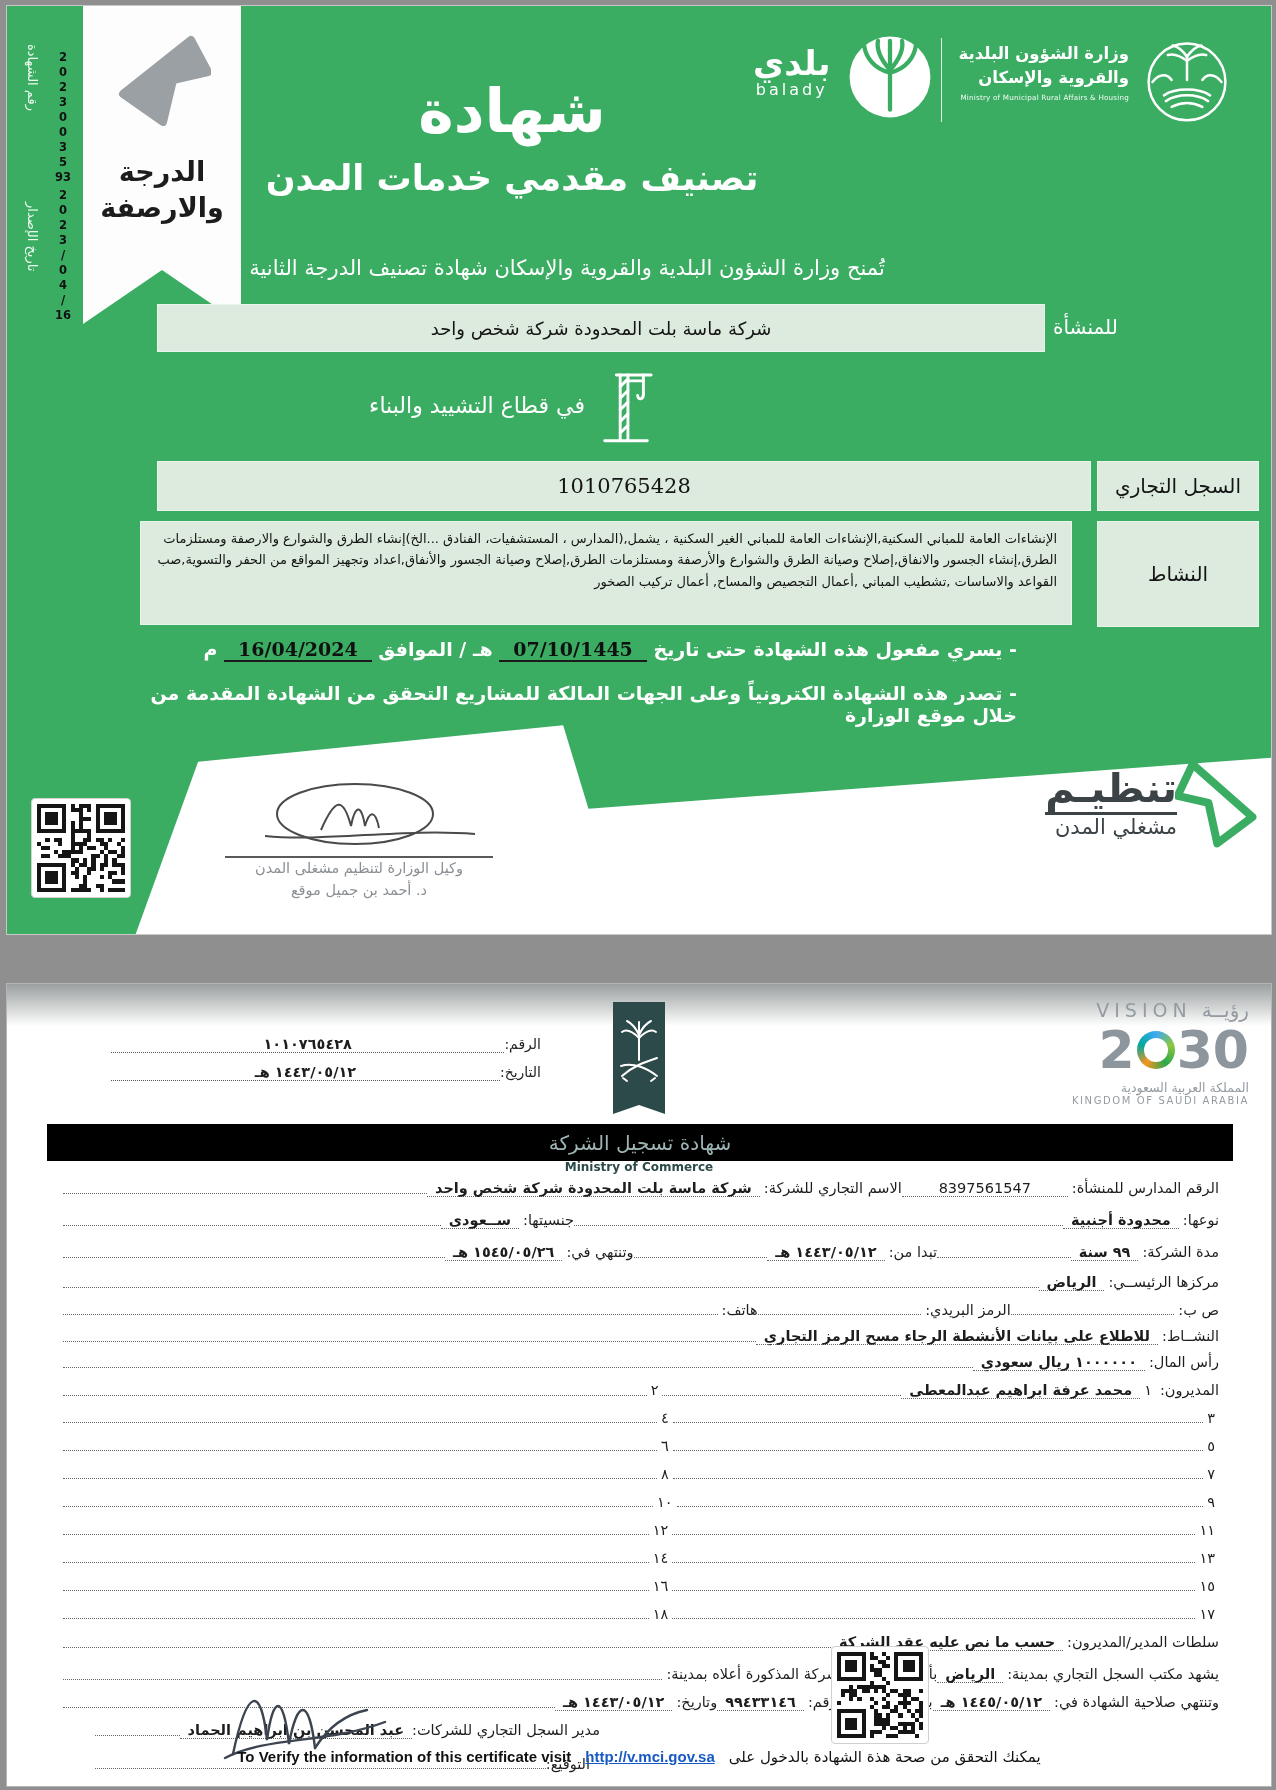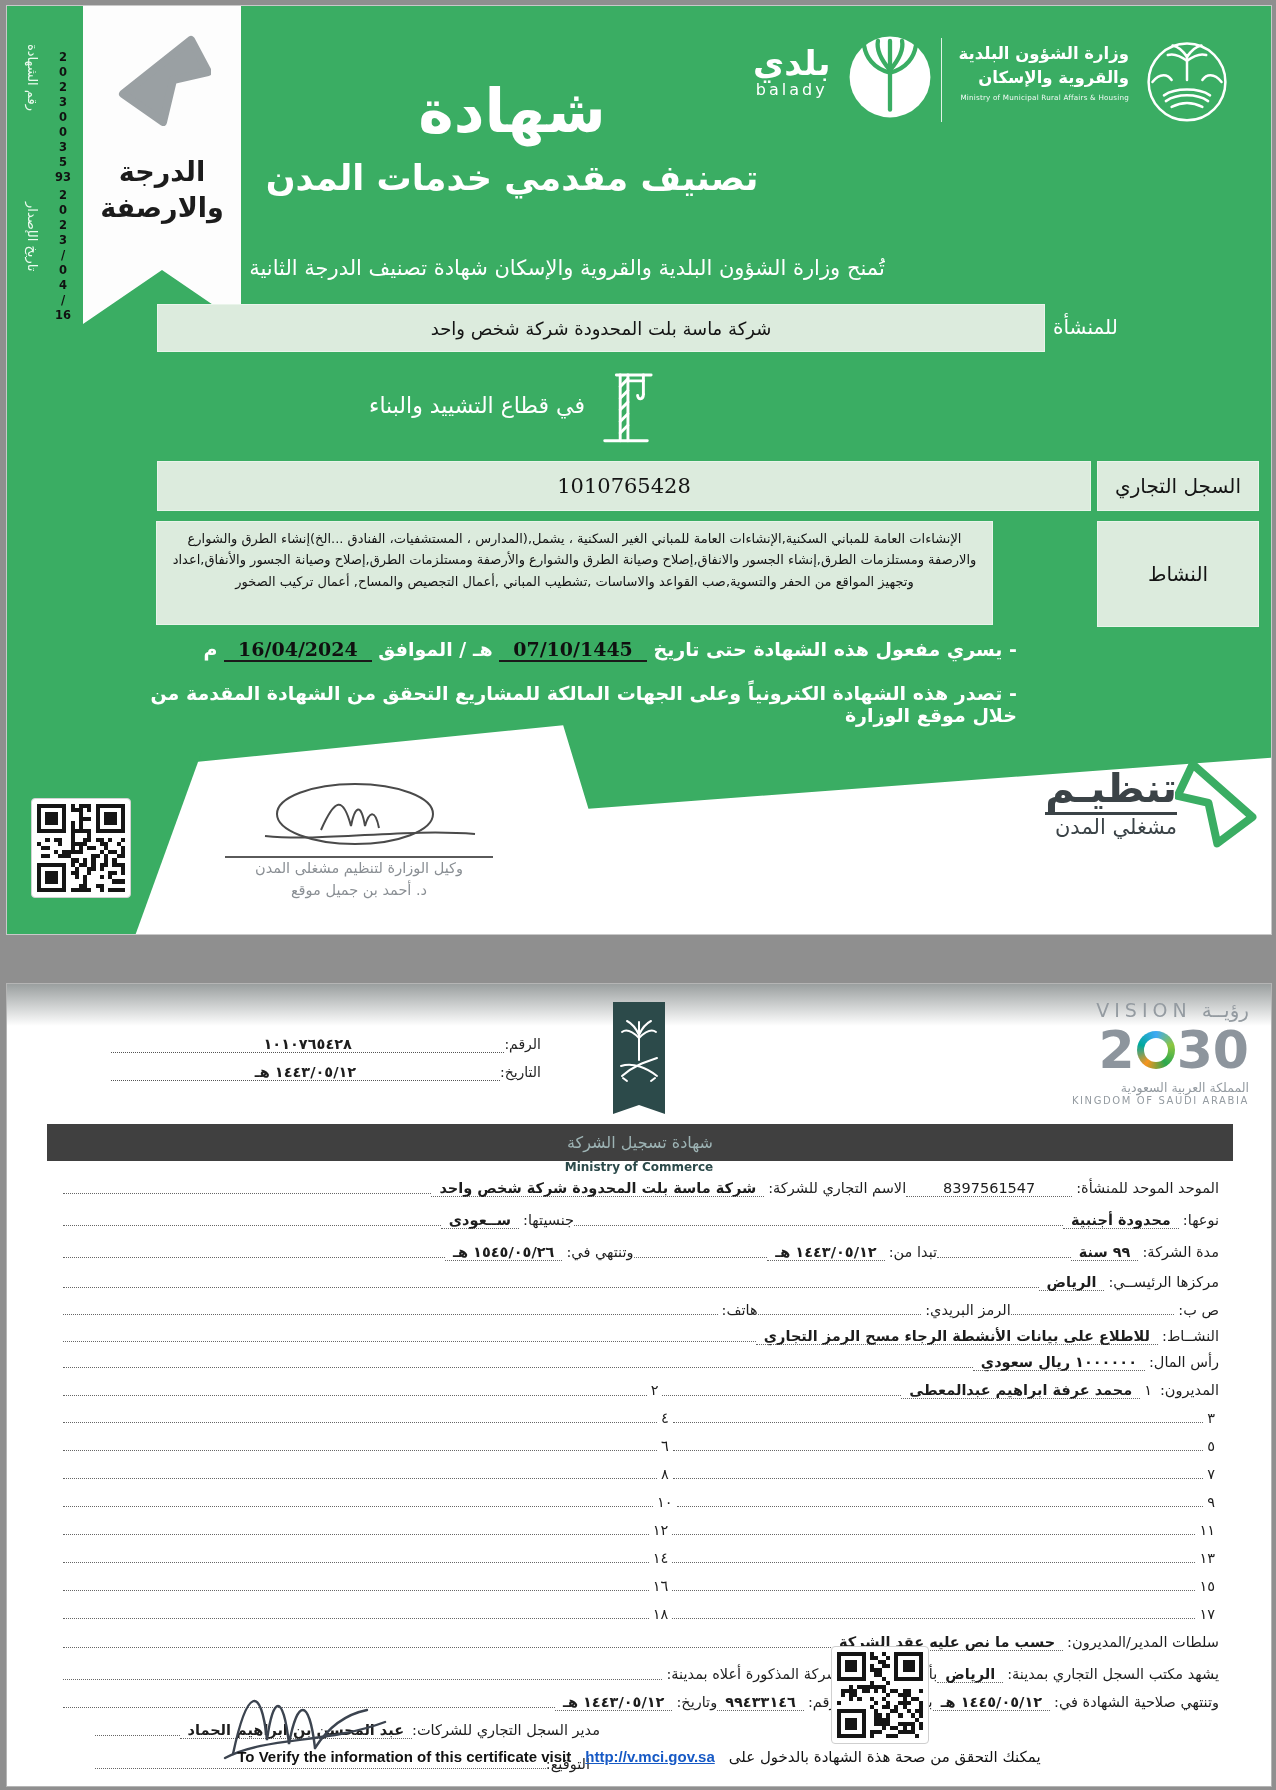--- a/index.html
+++ b/index.html
@@ -33,21 +33,21 @@
   .ministry-en{font-size:7.2px;margin-top:3px;direction:ltr;letter-spacing:.2px;opacity:.95;}
   .d1-title{position:absolute;top:70px;left:0;width:1010px;text-align:center;color:#fff;font-size:60px;font-weight:700;}
   .d1-subtitle{position:absolute;top:152px;left:0;width:1010px;text-align:center;color:#fff;font-size:35px;font-weight:700;}
   .d1-grant{position:absolute;top:250px;left:0;width:1120px;text-align:center;color:#fff;font-size:21px;direction:rtl;}
   .mintbox{background:#dcebdd;border:1px solid #e9f4ea;color:#141414;}
   .entity-bar{position:absolute;left:150px;top:298px;width:886px;height:46px;display:flex;align-items:center;justify-content:center;font-size:18px;direction:rtl;}
   .entity-label{position:absolute;left:1046px;top:298px;height:46px;display:flex;align-items:center;color:#fff;font-size:20px;}
   .sector-row{position:absolute;top:358px;left:0;width:1010px;display:flex;direction:rtl;align-items:center;justify-content:center;gap:12px;color:#fff;font-size:22px;}
   .cr-value{position:absolute;left:150px;top:455px;width:932px;height:48px;display:flex;align-items:center;justify-content:center;font-size:21px;font-family:"DejaVu Serif",serif;}
   .cr-label{position:absolute;left:1090px;top:455px;width:160px;height:48px;display:flex;align-items:center;justify-content:center;font-size:20px;}
-  .act-value{position:absolute;left:149px;top:515px;width:837px;height:104px;padding:6px 14px;box-sizing:border-box;direction:rtl;text-align:center;font-size:13px;line-height:1.65;}
+  .act-value{position:absolute;left:133px;top:515px;width:932px;height:104px;padding:6px 14px;box-sizing:border-box;direction:rtl;font-size:13px;line-height:1.65;}
   .act-label{position:absolute;left:1090px;top:515px;width:160px;height:104px;display:flex;align-items:center;justify-content:center;font-size:20px;}
   .bullet{position:absolute;left:110px;width:900px;direction:rtl;text-align:right;color:#fff;font-size:19px;font-weight:700;}
   .bullet .date{color:#101010;border-bottom:2px solid #1a1a1a;padding:0 14px;font-family:"DejaVu Serif",serif;font-weight:700;}
   .qr-card{background:#fff;border:1px solid #d2d2d2;border-radius:4px;padding:5px;box-sizing:content-box;}
   .qr-card svg{display:block;width:100%;height:100%;}
   .sig1{position:absolute;left:218px;top:772px;width:268px;text-align:center;}
   .sig1 .line{border-top:2px solid #5a5a5a;margin-top:-6px;}
   .sig1 .t{color:#8a8f94;font-size:14.5px;direction:rtl;line-height:1.5;}
   .tanzim{position:absolute;left:930px;top:760px;width:240px;direction:rtl;text-align:right;color:#3b4347;}
   .tanzim .t1{font-size:40px;font-weight:700;border-bottom:3px solid #3b4347;display:inline-block;padding-bottom:2px;line-height:1.1;}
@@ -66,21 +66,21 @@
   .moc-ar{position:absolute;left:540px;top:146px;width:184px;text-align:center;color:#2c4a4a;font-size:20px;font-weight:700;direction:rtl;letter-spacing:1px;}
   .moc-en{position:absolute;left:540px;top:176px;width:184px;text-align:center;color:#2c4a4a;font-size:12px;font-weight:700;}
   .vision{position:absolute;left:1042px;top:14px;width:200px;color:#949ba1;text-align:right;}
   .vision .r1{display:flex;direction:rtl;align-items:baseline;gap:10px;justify-content:flex-start;font-size:20px;}
   .vision .r1 .en{letter-spacing:5px;font-size:19px;direction:ltr;}
   .vision .r2{display:flex;direction:ltr;align-items:center;justify-content:flex-end;font-size:52px;font-weight:700;color:#8d959d;line-height:1;margin-top:2px;}
   .globe{width:38px;height:38px;border-radius:50%;background:conic-gradient(#3fa9f5,#8dc63f,#2aa84f,#f7941e,#00a99d,#3fa9f5);position:relative;margin:0 2px;}
   .globe::after{content:"";position:absolute;inset:7px;background:#fff;border-radius:50%;}
   .vision .r3{font-size:12.5px;margin-top:4px;direction:rtl;}
   .vision .r4{font-size:10px;letter-spacing:1.6px;}
-  .banner{position:absolute;left:40px;top:140px;width:1186px;height:37px;background:#404040;color:#9db3b4;display:flex;align-items:center;justify-content:center;font-size:16px;direction:rtl;letter-spacing:1px;}
+  .banner{position:absolute;left:40px;top:140px;width:1186px;height:37px;background:#000000;color:#9db3b4;display:flex;align-items:center;justify-content:center;font-size:20px;direction:rtl;letter-spacing:1px;}
   .frow{position:absolute;display:flex;direction:rtl;align-items:baseline;font-size:14.5px;color:#1d1d1d;}
   .frow .lab{white-space:nowrap;padding-left:4px;}
   .frow .val{font-weight:700;border-bottom:1.6px dotted #666;padding:0 8px;white-space:nowrap;}
   .frow .fl{border-bottom:1.6px dotted #666;height:1px;align-self:flex-end;margin-bottom:3px;}
   .frow .num{font-weight:400;padding:0 4px;white-space:nowrap;}
   .sig2-row{position:absolute;display:flex;direction:rtl;align-items:baseline;font-size:14.5px;}
   .verify{position:absolute;left:0;top:764px;width:100%;display:flex;justify-content:center;gap:14px;font-size:15px;color:#111;align-items:baseline;}
   .verify .en{font-family:"Liberation Sans",sans-serif;font-weight:700;}
   .verify .url{color:#1659c5;font-weight:700;font-family:"Liberation Sans",sans-serif;}
   .verify .ar{direction:rtl;}
@@ -400,21 +400,21 @@
       <span class="globe"></span>
       <span>30</span>
     </div>
     <div class="r3">المملكة العربية السعودية</div>
     <div class="r4">KINGDOM OF SAUDI ARABIA</div>
   </div>
 
   <div class="banner">شهادة تسجيل الشركة</div>
 
   <div class="frow" style="left:56px;right:52px;top:196px;">
-    <span class="lab">الموحد الموحد للمنشأة:</span>
+    <span class="lab">الرقم المدارس للمنشأة:</span>
     <span class="val" style="font-weight:400;min-width:150px;text-align:center;">8397561547</span>
     <span class="lab">الاسم التجاري للشركة:</span>
     <span class="val">شركة ماسة بلت المحدودة شركة شخص واحد</span>
     <span class="fl" style="flex:1;"></span>
   </div>
 
   <div class="frow" style="left:56px;right:52px;top:228px;">
     <span class="lab">نوعها:</span>
     <span class="val">محدودة أجنبية</span>
     <span class="fl" style="flex:1.1;"></span>

